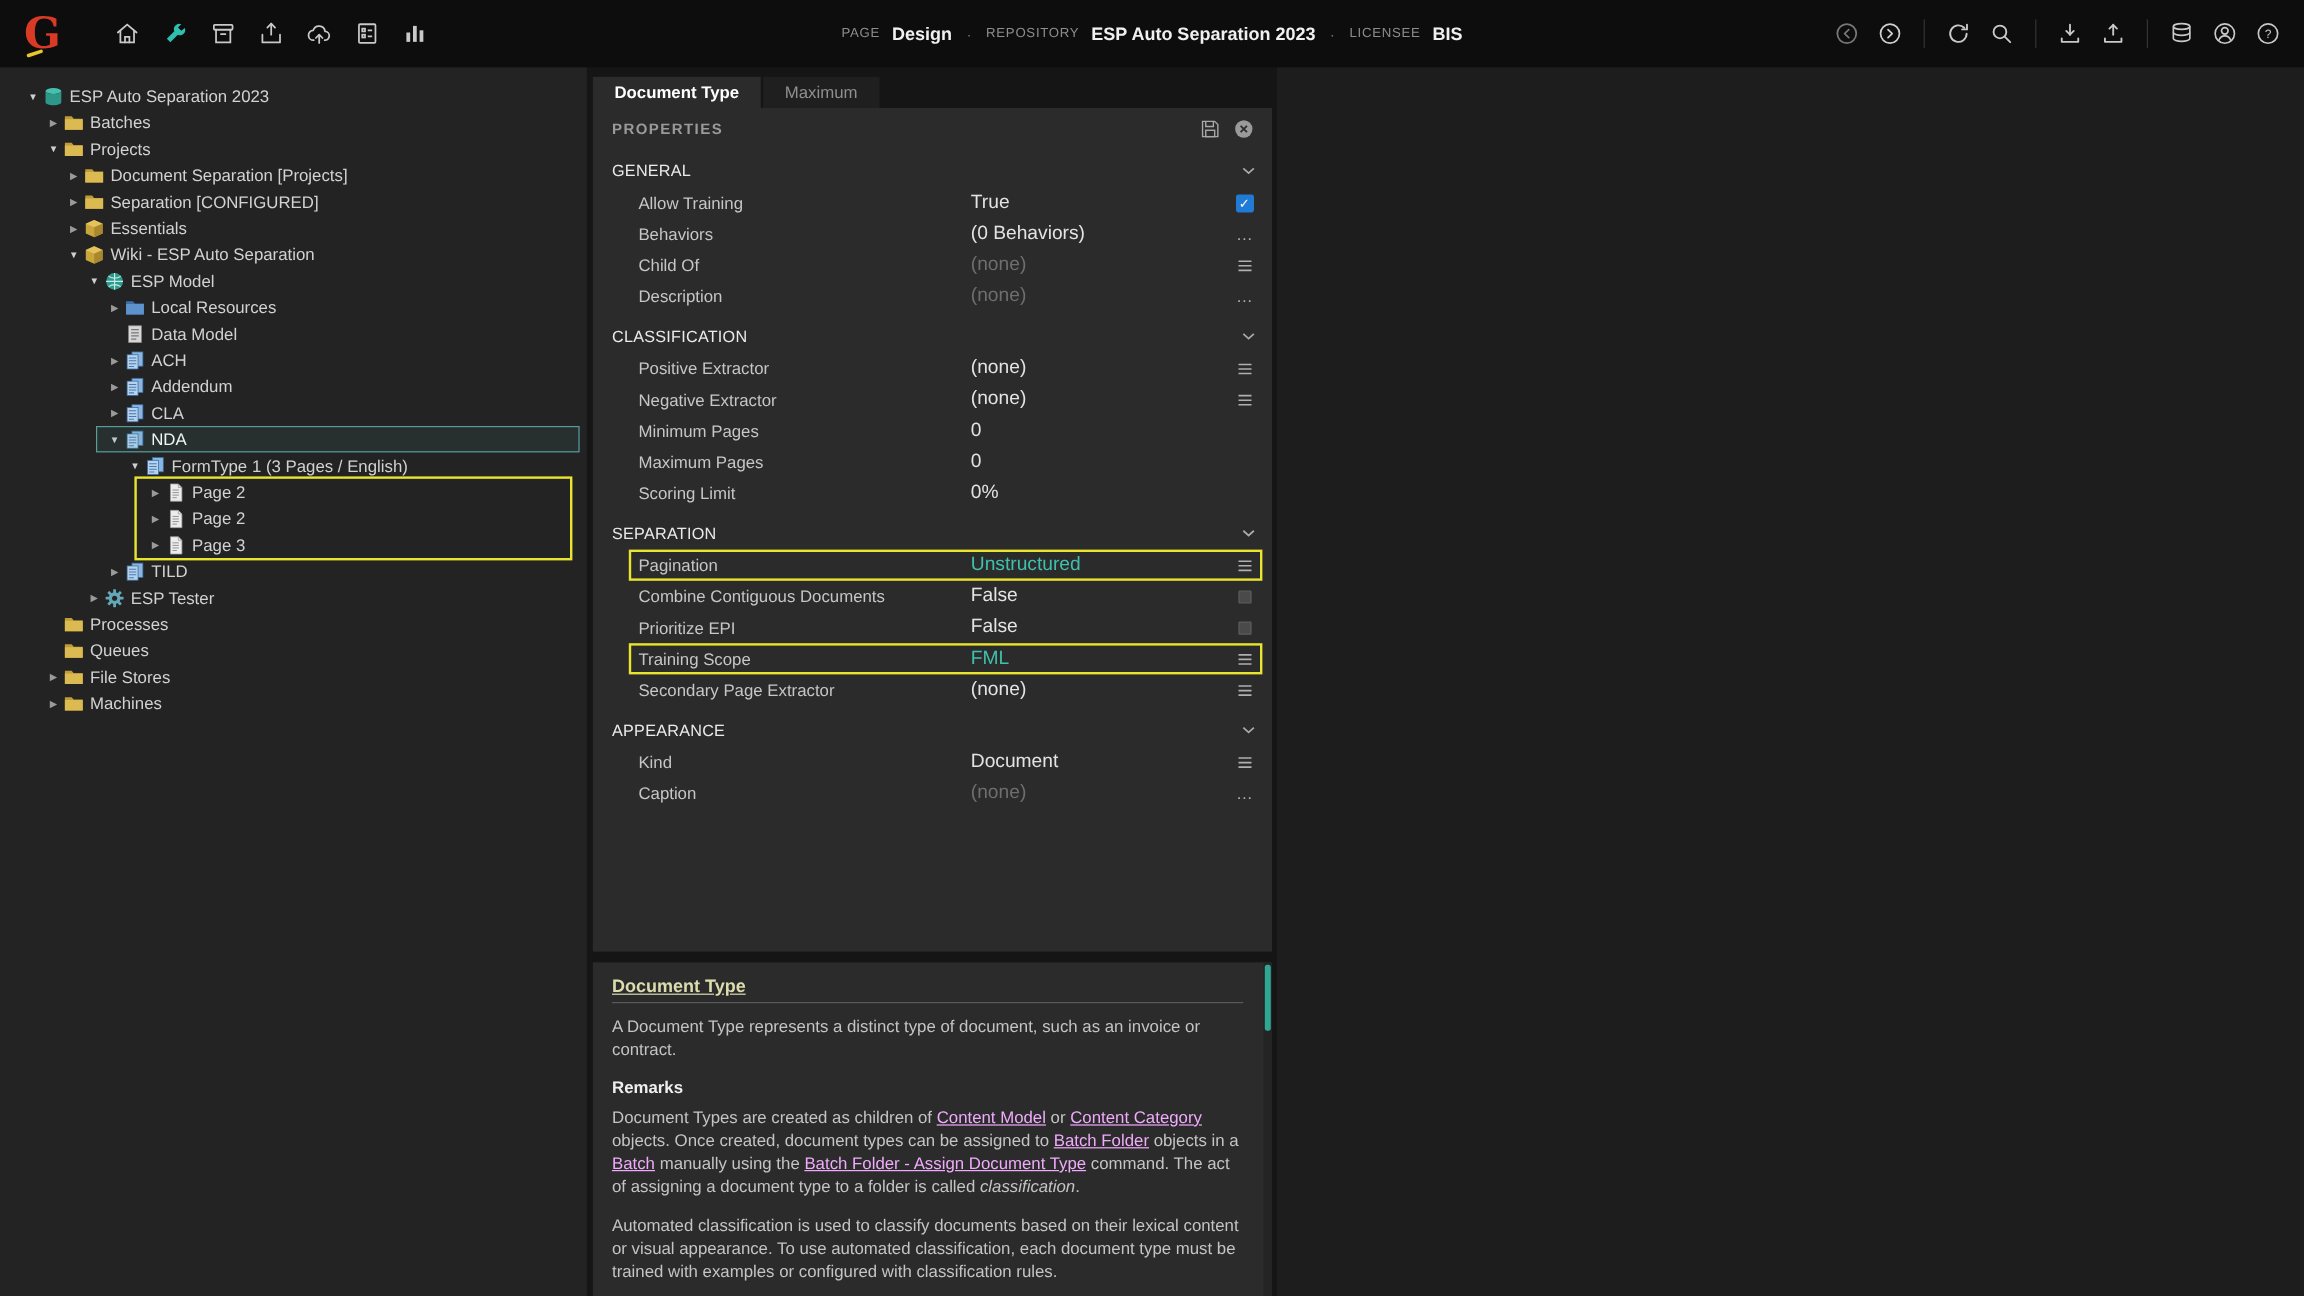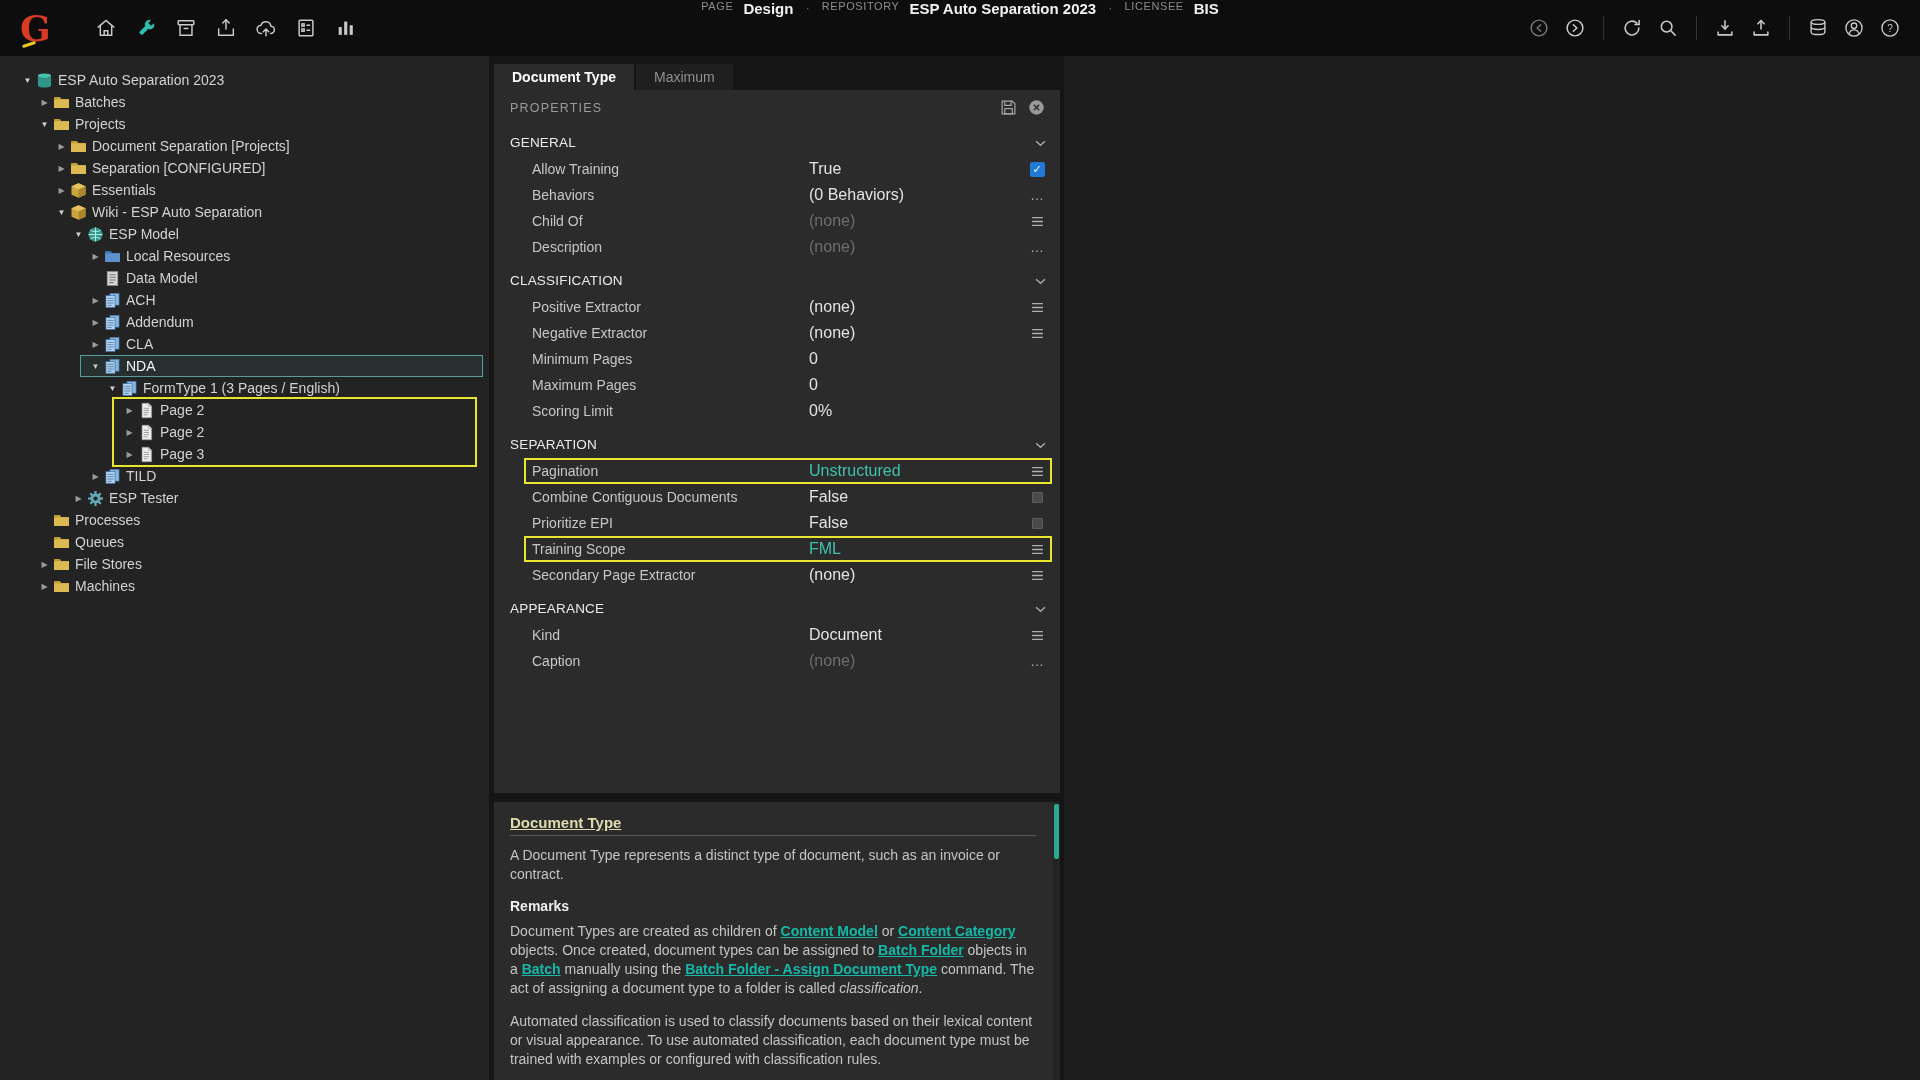--- a/index.html
+++ b/index.html
@@ -8,21 +8,21 @@
 
   
   .topbar { position:absolute; top:0; left:0; width:1920px; height:56px; background:#0d0d0d;
     display:flex; align-items:center; justify-content:space-between; z-index:5; }
   .tb-left { display:flex; align-items:center; gap:16px; padding-left:20px; }
   .logo { position:relative; width:40px; height:44px; margin-right:18px; }
   .logo .g { font-family:"DejaVu Serif", serif; font-weight:bold; font-size:36px; color:#d93a26; line-height:44px; }
   .logo .accent { position:absolute; left:2px; bottom:4px; width:14px; height:3px; background:#e8c62c; border-radius:2px; transform:rotate(-18deg); }
   .tb-icon { width:24px; height:24px; display:inline-flex; align-items:center; justify-content:center; cursor:pointer; }
   .tb-icon svg { width:22px; height:22px; }
-  .tb-center { display:flex; align-items:flex-start; gap:10px; position:absolute; left:50%; top:0; height:56px; transform:translateX(-50%); }
+  .tb-center { display:flex; align-items:center; gap:10px; position:absolute; left:50%; top:0; height:56px; transform:translateX(-50%); }
   .tb-lab { font-size:11px; color:#8d8d8d; letter-spacing:.6px; }
   .tb-val { font-size:15px; color:#f0f0f0; font-weight:bold; }
   .tb-dot { color:#6f6f6f; font-size:13px; padding:0 2px; }
   .tb-right { display:flex; align-items:center; gap:12px; padding-right:18px; }
   .tb-div { width:1px; height:24px; background:#333; margin:0 4px; }
 
   
   .tree-panel { position:absolute; top:56px; left:0; width:489px; bottom:0; background:#232323;
     padding-top:13px; overflow:hidden; }
   .tree-inner { position:relative; }
@@ -38,21 +38,21 @@
   .tree-yellow-box { position:absolute; border:2px solid #e9e42d; pointer-events:none; }
 
   
   .center-col { position:absolute; top:56px; left:494px; width:566px; bottom:0; }
   .tabs { position:absolute; top:8px; left:0; height:26px; display:flex; }
   .tab { padding:0 18px; font-size:14px; display:flex; align-items:center; cursor:pointer; }
   .tab.active { background:#2b2b2b; color:#ffffff; font-weight:bold; }
   .tab.inactive { background:#1f1f1f; color:#8f8f8f; margin-left:2px; }
 
   .props-panel { position:absolute; top:34px; left:0; right:0; height:703px; background:#2b2b2b; overflow:hidden; }
-  .props-header { height:36px; display:flex; align-items:center; padding:0 14px 0 16px; }
+  .props-header { height:36px; display:flex; align-items:center; padding:0 14px 0 16px;font-weight:bold; }
   .props-title { font-size:12.5px; letter-spacing:1.2px; color:#9a9a9a; flex:1; }
   .ph-icon { width:18px; height:18px; margin-left:10px; cursor:pointer; display:inline-flex; }
   .ph-icon svg { width:17px; height:17px; }
 
   .section-header { height:28px; display:flex; align-items:center; padding:0 14px 0 16px; margin-top:6px; cursor:pointer; }
   .section-header:first-of-type { margin-top:2px; }
   .section-name { font-size:13.5px; font-weight:normal; color:#eaeaea; flex:1; letter-spacing:.2px; }
   .section-chevron svg { width:11px; height:7px; }
 
   .prop-row { position:relative; height:26px; cursor:default; }
@@ -69,21 +69,21 @@
   .prop-row.hl::after { content:""; position:absolute; left:30px; right:8px; top:0px; bottom:0px;
     border:2px solid #e9e42d; pointer-events:none; }
 
   
   .docs-panel { position:absolute; top:746px; left:0; right:0; height:278px; background:#2b2b2b; overflow:hidden;
     padding:12px 24px 0 16px; }
   .docs-titlebar { border-bottom:1px solid #5a5a5a; padding-bottom:3px; margin-bottom:10px; }
   .docs-title { font-size:15px; font-weight:bold; color:#dcdcae; text-decoration:underline; }
   .docs-p { font-size:14px; color:#c4c4c4; line-height:19px; margin-bottom:14px; }
   .docs-remarks { font-size:14px; font-weight:bold; color:#efefef; margin-bottom:8px; }
-  .doc-link { color:#14b8a6; font-weight:bold; text-decoration:underline; cursor:pointer;margin-top:36px; }
+  .doc-link { color:#f0abfc; font-weight:normal; text-decoration:underline; cursor:pointer;margin-top:36px; }
   .docs-italic { font-style:italic; }
   .docs-scroll { position:absolute; top:0; right:0; width:7px; height:278px; background:#242424; }
   .docs-thumb { position:absolute; top:2px; right:1px; width:5px; height:55px; background:#2ea893; border-radius:2px; cursor:pointer; }
 
   
   .right-panel { position:absolute; top:56px; left:1064px; right:0; bottom:0; background:#1d1d1d; }
 </style>
 </head>
 <body>
 

